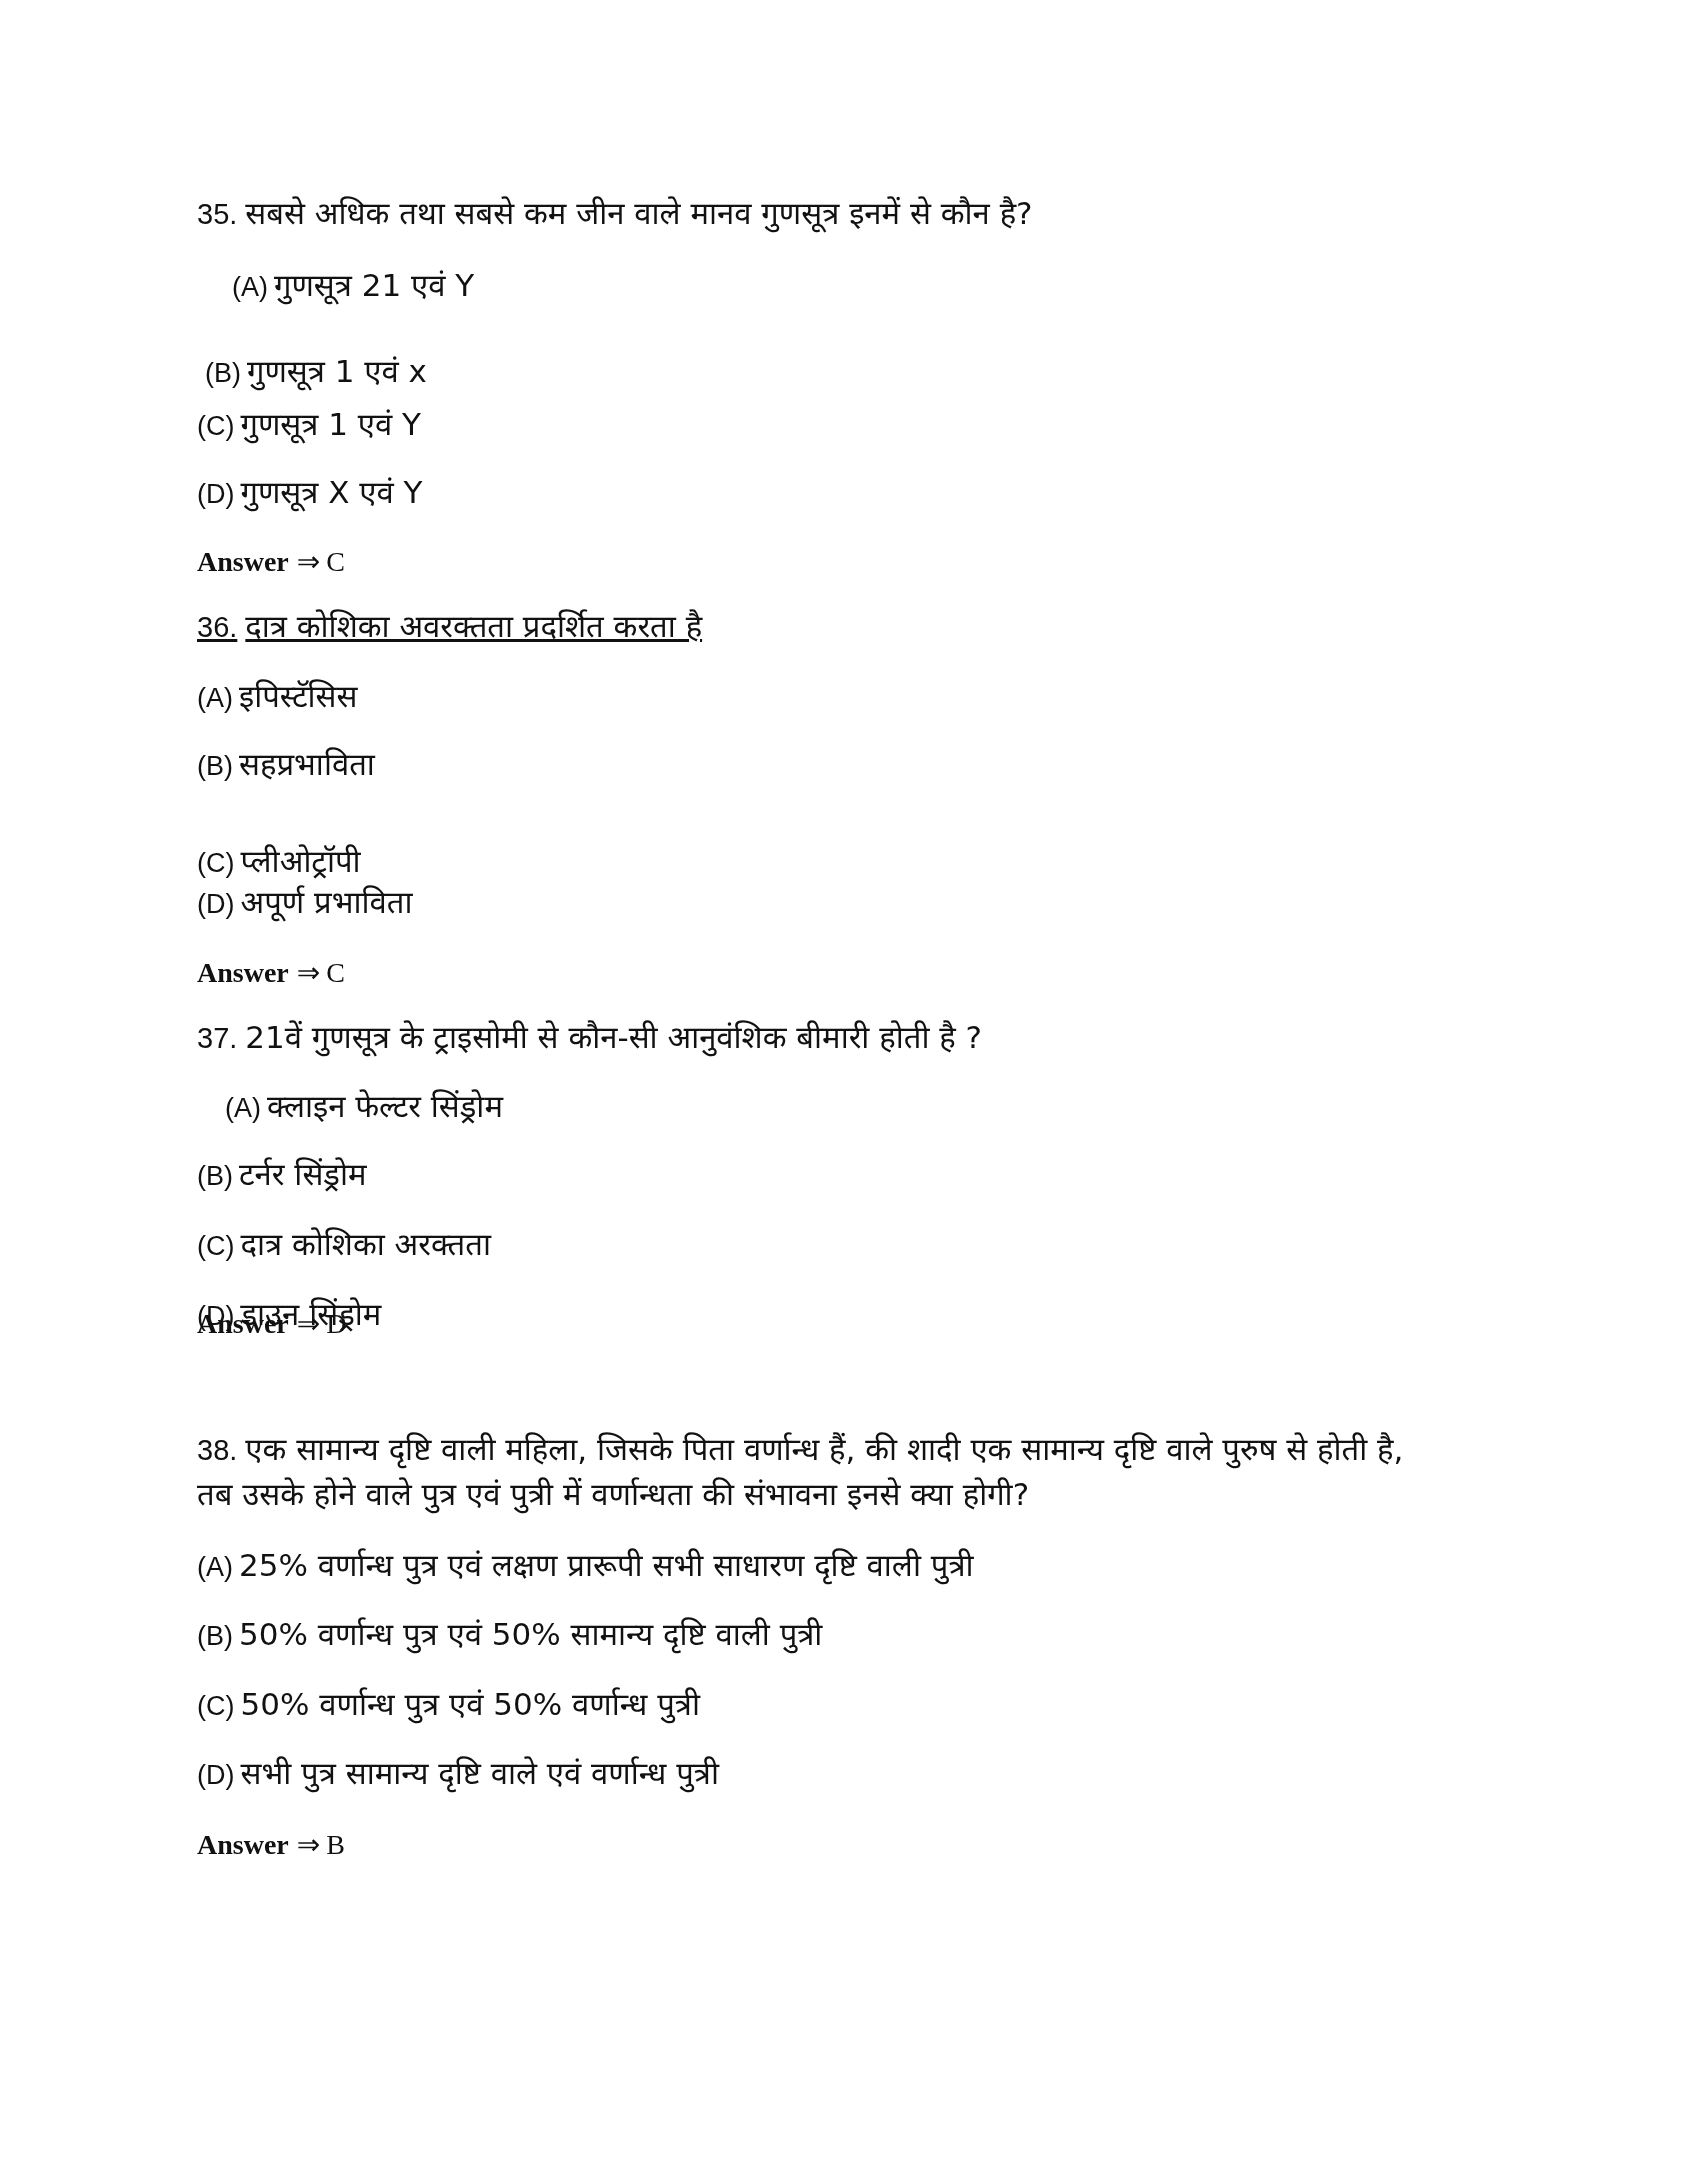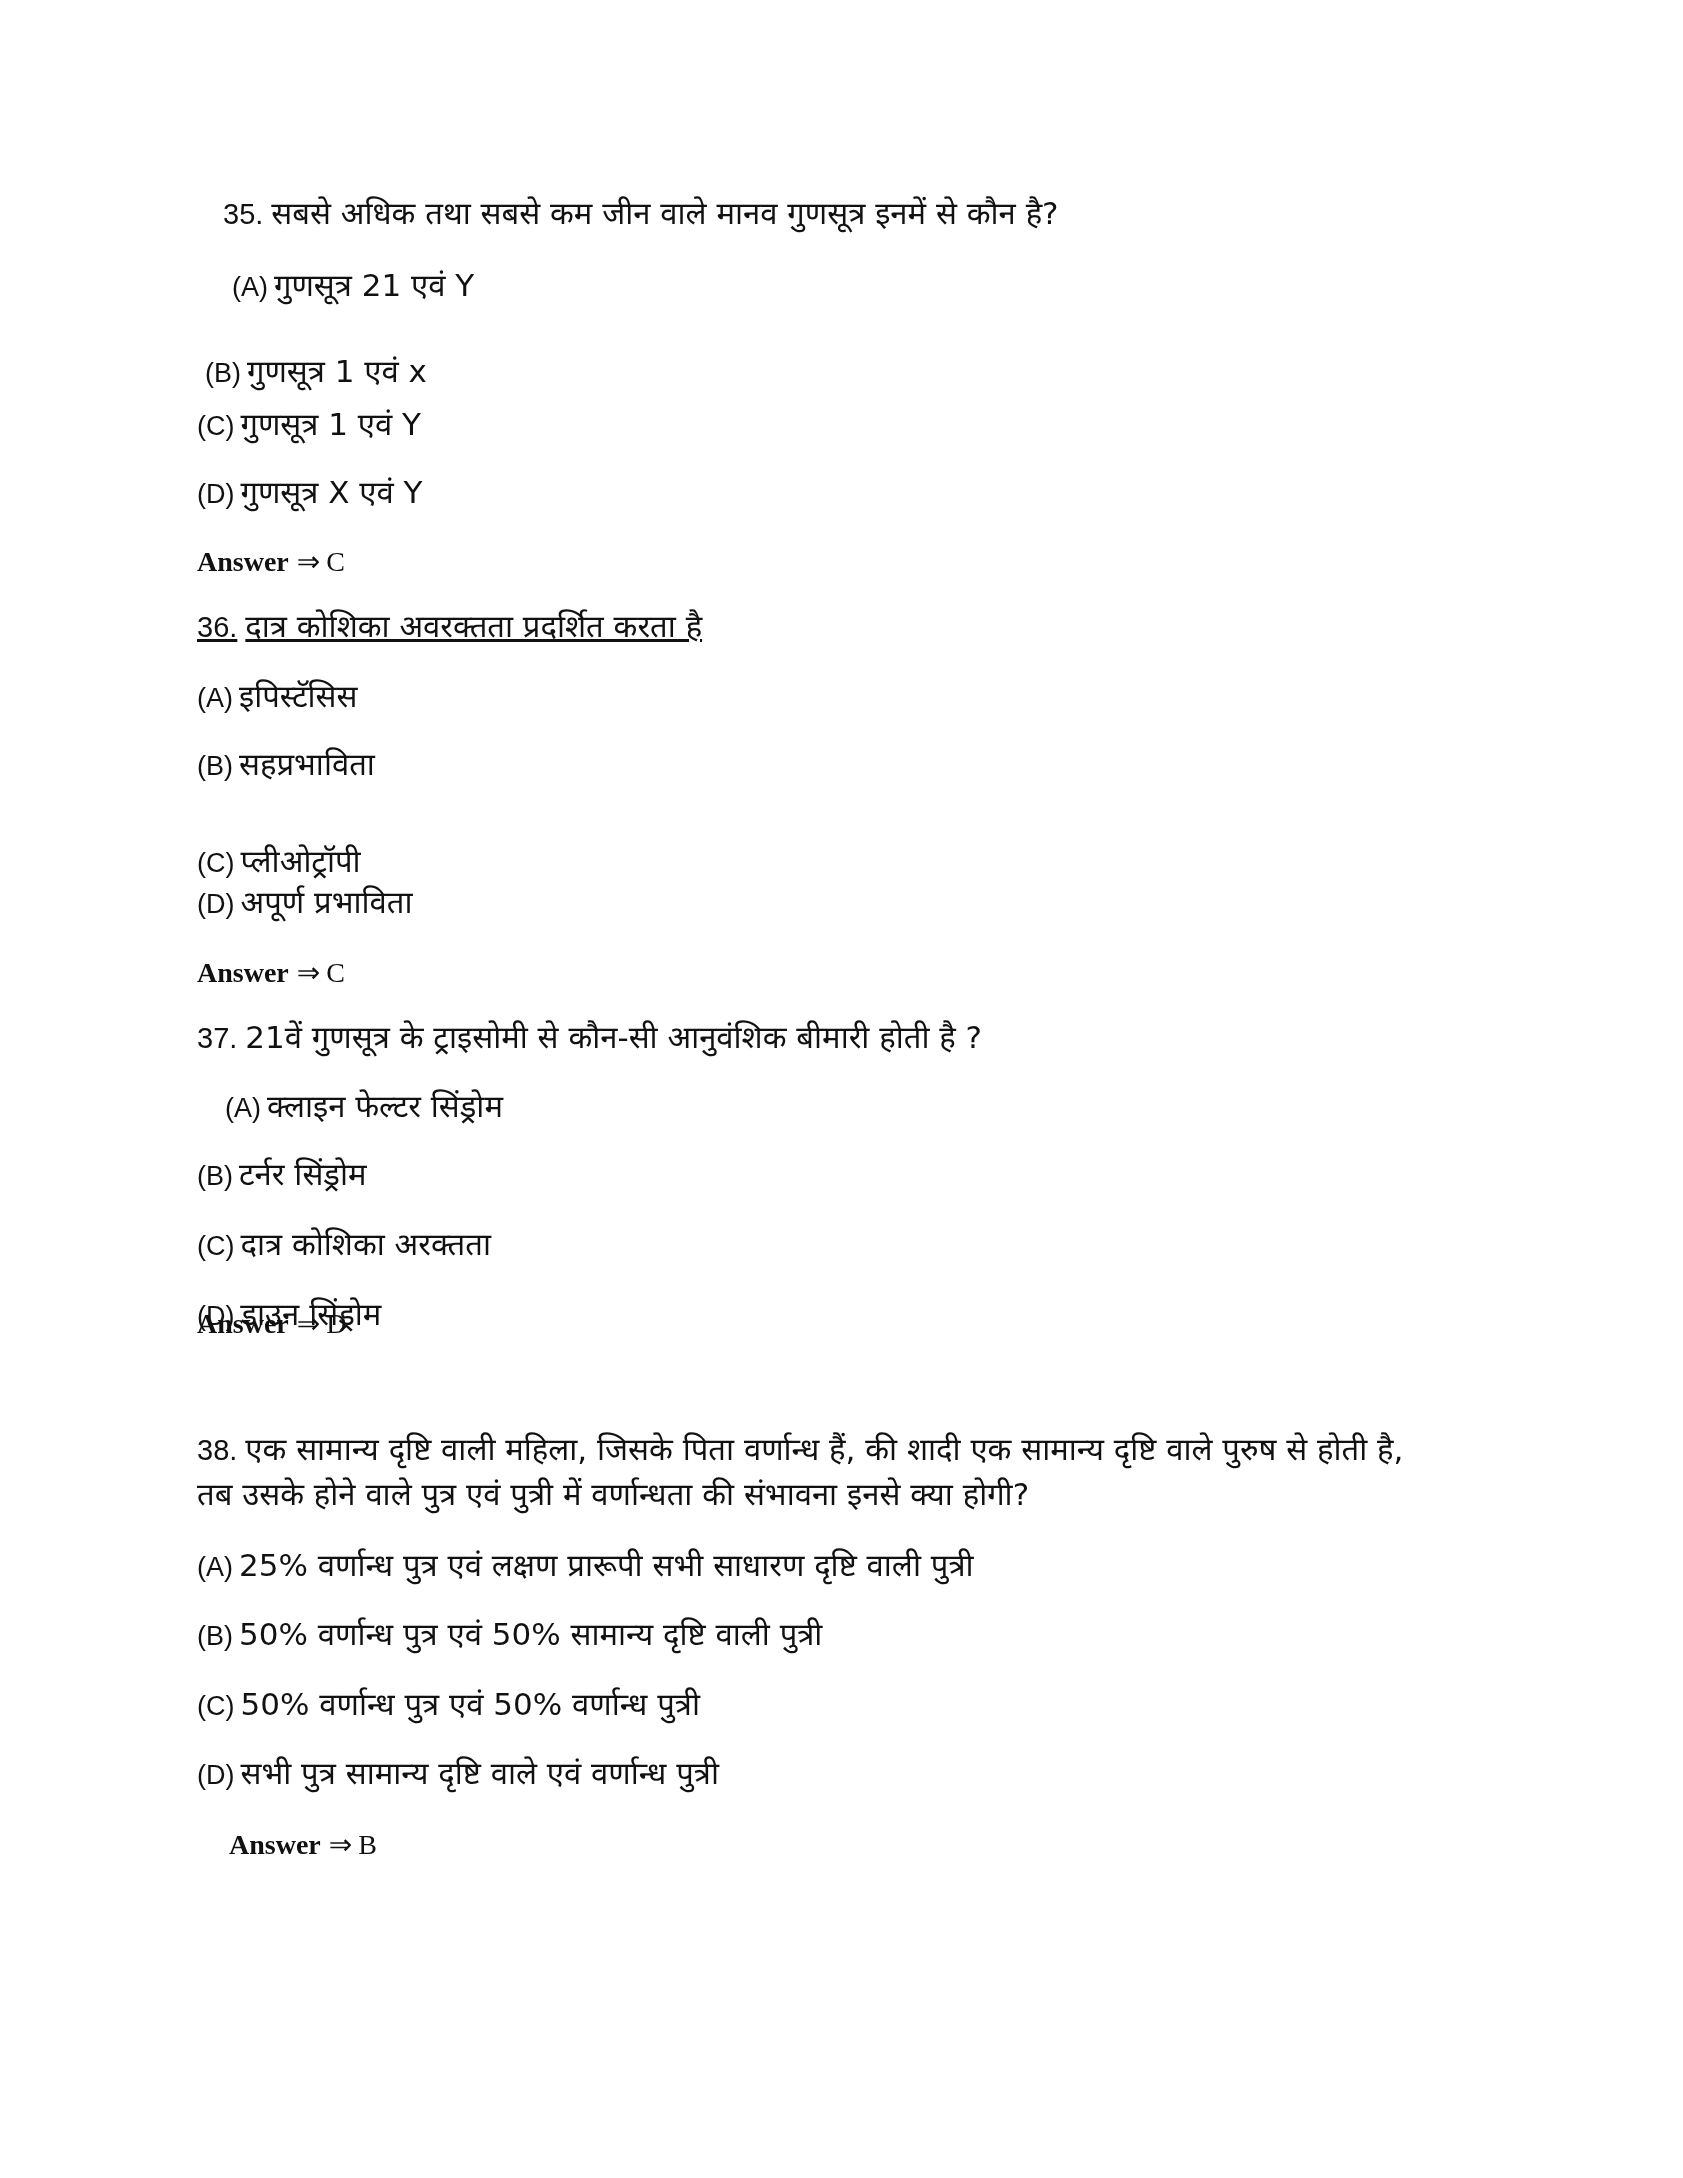--- a/index.html
+++ b/index.html
@@ -10,21 +10,21 @@
   .opt { font-size: 31px; }
   .opt .lbl { font-family: "Liberation Sans", sans-serif; font-size: 27px; margin-right: 6px; }
   .q .num { font-family: "Liberation Sans", sans-serif; font-size: 29px; margin-right: 8px; }
   .ans { font-family: Liberation Serif, serif; font-size: 28px; }
   .ans b { font-weight: bold; }
   .ans .arrow { margin: 0 6px 0 8px; }
 </style>
 </head>
 <body>
 
-<div class="line q" style="top:198px;margin-left:26px;">
+<div class="line q" style="top:198px;">
   <span class="num">35.</span><span>सबसे अधिक तथा सबसे कम जीन वाले मानव गुणसूत्र इनमें से कौन है?</span>
 </div>
 <div class="line opt" style="top:270px;margin-left:35px;"><span class="lbl">(A)</span><span>गुणसूत्र 21 एवं Y</span></div>
 <div class="line opt" style="top:356px;margin-left:8px;"><span class="lbl">(B)</span><span>गुणसूत्र 1 एवं x</span></div>
 <div class="line opt" style="top:409px;"><span class="lbl">(C)</span><span>गुणसूत्र 1 एवं Y</span></div>
 <div class="line opt" style="top:477px;"><span class="lbl">(D)</span><span>गुणसूत्र X एवं Y</span></div>
 <div class="line ans" style="top:548px;"><b>Answer</b><span class="arrow">⇒</span><span>C</span></div>
 
 <div class="line q" style="top:611px;text-decoration:underline;">
   <span class="num">36.</span><span>दात्र कोशिका अवरक्तता प्रदर्शित करता है</span>
@@ -47,14 +47,14 @@
 <div class="line q" style="top:1434px;">
   <span class="num">38.</span><span>एक सामान्य दृष्टि वाली महिला, जिसके पिता वर्णान्ध हैं, की शादी एक सामान्य दृष्टि वाले पुरुष से होती है,</span>
 </div>
 <div class="line q" style="top:1479px;">
   <span>तब उसके होने वाले पुत्र एवं पुत्री में वर्णान्धता की संभावना इनसे क्या होगी?</span>
 </div>
 <div class="line opt" style="top:1550px;"><span class="lbl">(A)</span><span>25% वर्णान्ध पुत्र एवं लक्षण प्रारूपी सभी साधारण दृष्टि वाली पुत्री</span></div>
 <div class="line opt" style="top:1619px;"><span class="lbl">(B)</span><span>50% वर्णान्ध पुत्र एवं 50% सामान्य दृष्टि वाली पुत्री</span></div>
 <div class="line opt" style="top:1689px;"><span class="lbl">(C)</span><span>50% वर्णान्ध पुत्र एवं 50% वर्णान्ध पुत्री</span></div>
 <div class="line opt" style="top:1758px;"><span class="lbl">(D)</span><span>सभी पुत्र सामान्य दृष्टि वाले एवं वर्णान्ध पुत्री</span></div>
-<div class="line ans" style="top:1831px;margin-left:32px;"><b>Answer</b><span class="arrow">⇒</span><span>B</span></div>
+<div class="line ans" style="top:1831px;"><b>Answer</b><span class="arrow">⇒</span><span>B</span></div>
 
 
 </body></html>

